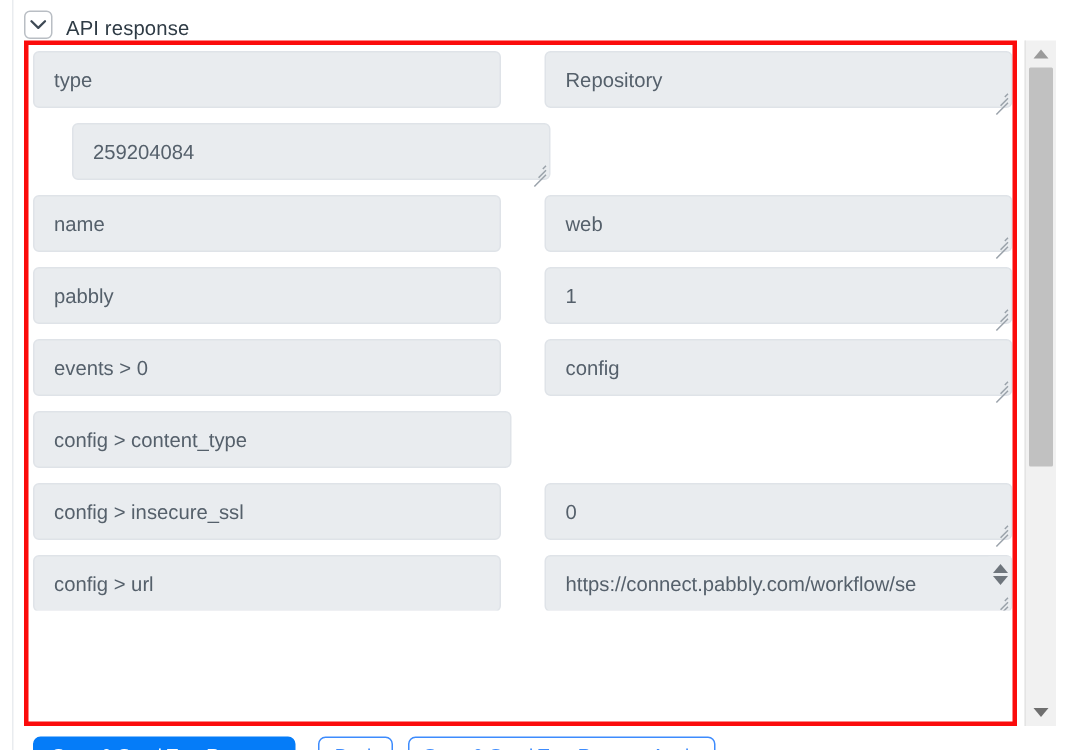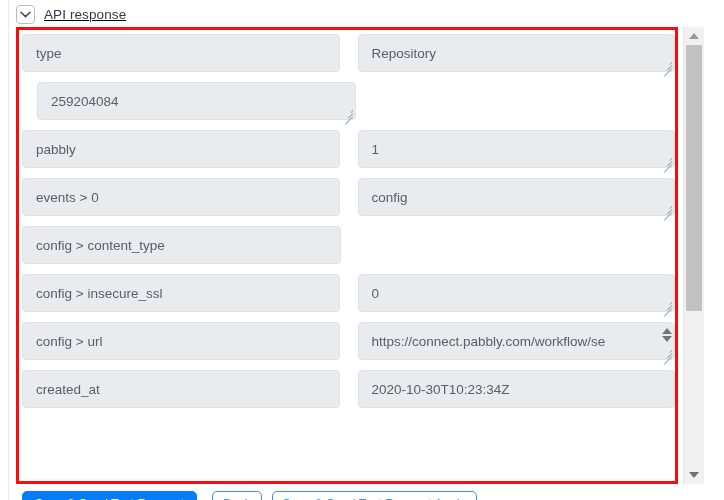--- a/index.html
+++ b/index.html
@@ -9,51 +9,51 @@
     -webkit-font-smoothing:antialiased;
   }
   .screen{position:relative;width:724px;height:500px;overflow:hidden;background:#fff;}
 
   
   .left-rail{position:absolute;left:0;top:0;width:8px;height:500px;background:#fff;border-right:1px solid #e9ecef;}
 
   
   .panel-header{
     position:absolute;left:16px;top:2px;width:400px;height:24px;
-    display:flex;align-items:center;gap:9px;text-decoration:underline;
+    display:flex;align-items:flex-end;gap:9px;
   }
   .collapse-box{
     width:19px;height:19px;border:1px solid #b9bec4;border-radius:4px;background:#fff;
     display:flex;align-items:center;justify-content:center;box-sizing:border-box;
     flex:0 0 auto;
   }
   .collapse-box svg{display:block;}
   .panel-title{
     font-size:13.5px;color:#2f3b45;letter-spacing:.1px;white-space:nowrap;
   }
 
   
   .redbox{
     position:absolute;left:16px;top:27px;width:662px;height:457px;
     border:3px solid #fb0b0b;box-sizing:border-box;pointer-events:none;z-index:7;
   }
 
   
   .viewport{
-    position:absolute;left:19px;top:30px;width:656px;height:451px;
+    position:absolute;left:19px;top:30px;width:656px;height:377px;
     overflow:hidden;background:#fff;
   }
   .rows{position:absolute;left:0;top:0;width:656px;}
 
   .row{
     height:48px;display:flex;align-items:flex-start;padding-top:4px;box-sizing:border-box;
   }
   .fieldwrap{position:relative;}
   .fieldwrap.key{width:319px;margin-left:3px;}
-  .fieldwrap.val{width:319px;margin-left:18px;}
+  .fieldwrap.val{width:319px;margin-left:29px;}
 
   .field{
     width:100%;height:38px;box-sizing:border-box;
     background:#e9ecef;border:1px solid #dfe3e8;border-radius:4px;
     font-family:"Liberation Sans", sans-serif;
     font-size:13.5px;color:#55606b;
     padding:9px 12px 0 13px;
     line-height:19px;
     overflow:hidden;white-space:pre-wrap;word-break:break-all;
   }
@@ -142,20 +142,33 @@
             <div class="field">259204084</div>
             <div class="grip">
               <i></i>
               <i></i>
               <i></i>
             </div>
           </div>
         </div>
         <div class="row">
           <div class="fieldwrap key">
+            <div class="field">name</div>
+          </div>
+          <div class="fieldwrap val">
+            <div class="field">web</div>
+            <div class="grip">
+              <i></i>
+              <i></i>
+              <i></i>
+            </div>
+          </div>
+        </div>
+        <div class="row">
+          <div class="fieldwrap key">
             <div class="field">pabbly</div>
           </div>
           <div class="fieldwrap val">
             <div class="field">1</div>
             <div class="grip">
               <i></i>
               <i></i>
               <i></i>
             </div>
           </div>

